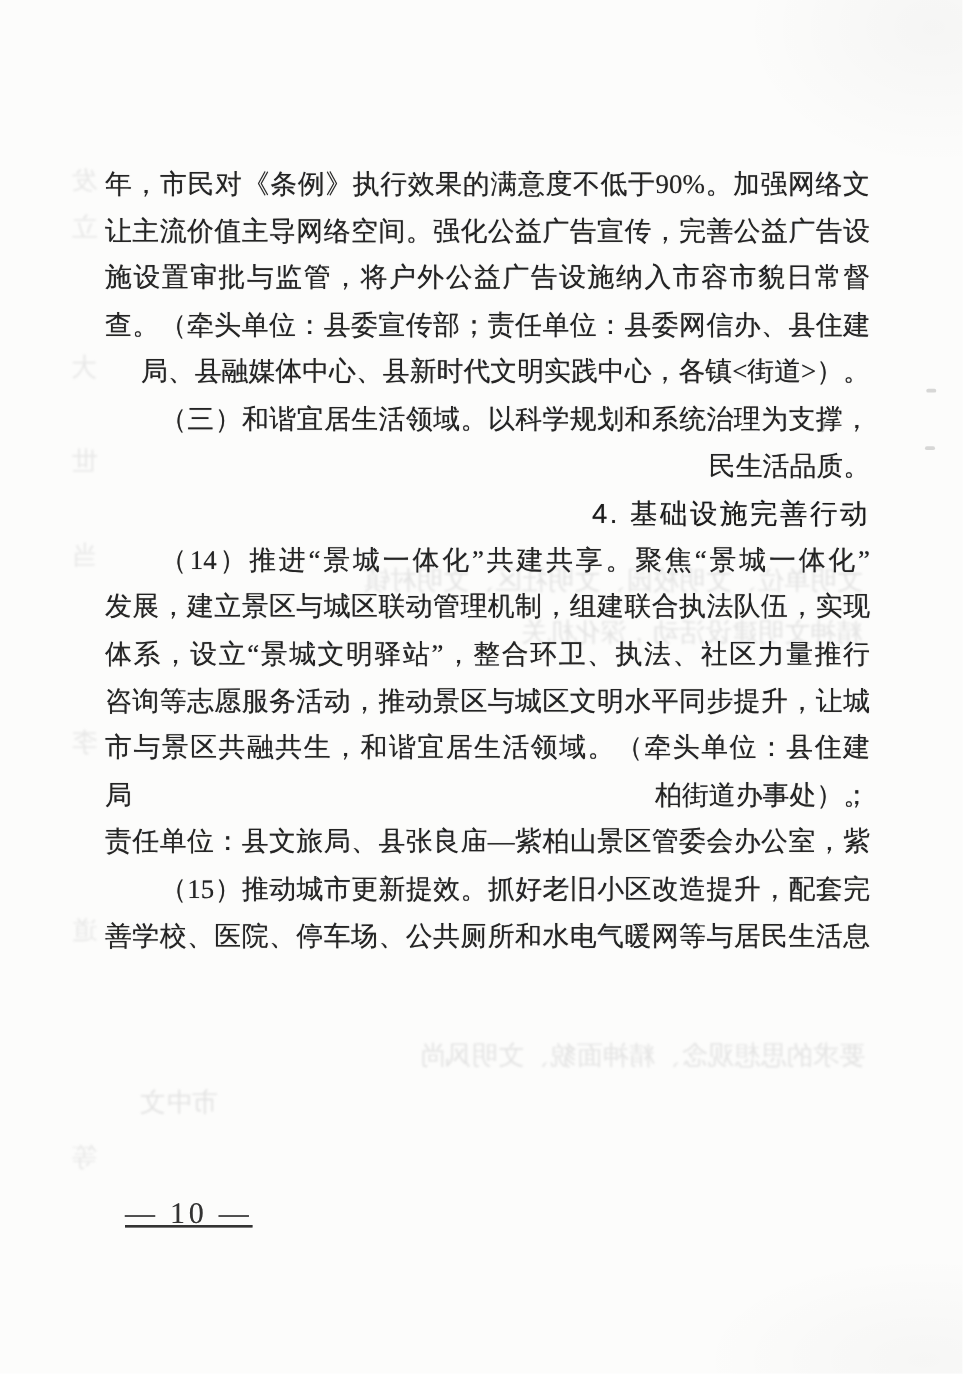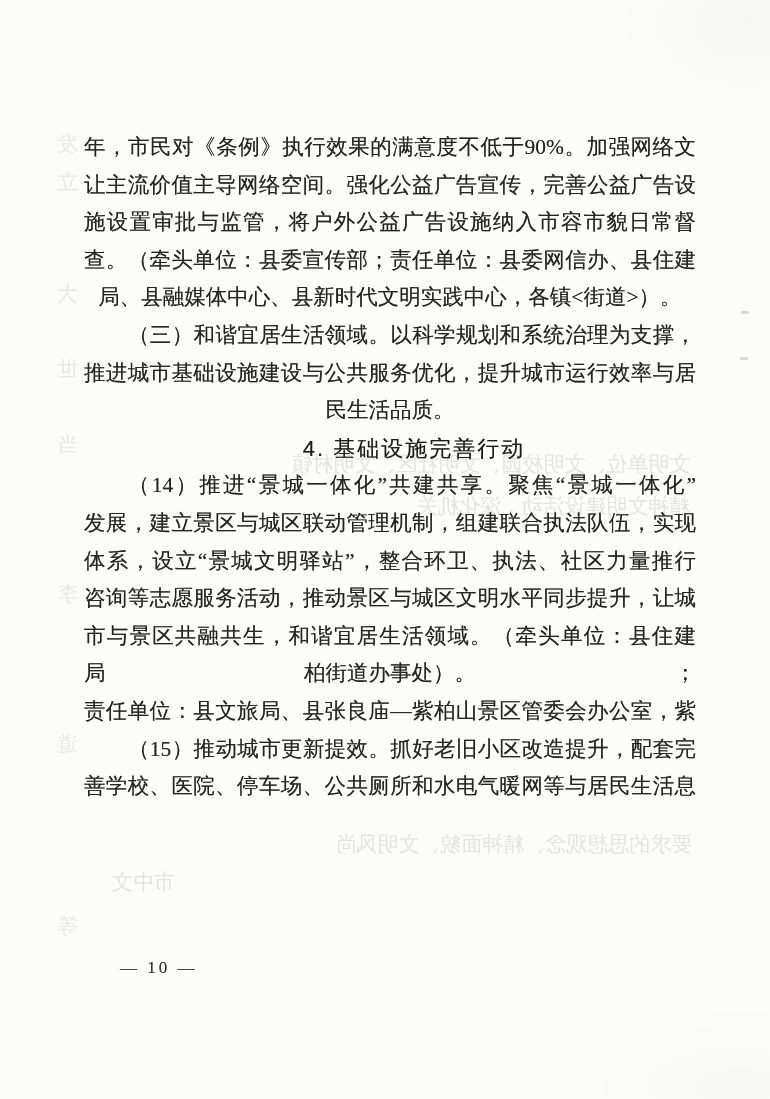--- a/index.html
+++ b/index.html
@@ -26,21 +26,21 @@
     top: 117px;
     width: 612px;
     color: #242424;
     margin-top: 12px;
   }
   .line {
     height: 37.6px;
     line-height: 37.6px;
     font-size: 21.5px;
     white-space: nowrap;
-    text-align: center;
+    text-align: right;
     text-shadow: 0 0 0.6px rgba(25,25,25,0.55);
   }
   .line.just {
     white-space: normal;
     text-align: justify;
     text-align-last: justify;
   }
   .line.indent {
     text-indent: 44px;
   }
@@ -48,26 +48,27 @@
     font-family: "Liberation Sans", sans-serif;
     font-weight: normal;
     font-size: 22px;
     text-indent: 48px;
     letter-spacing: 2px;
     color: #1c1c1c;
   }
   
   .page-number {
     position: absolute;
-    left: 120px;
+    left: 100px;
     top: 958px;
-    font-size: 17px;
+    font-size: 24px;
     letter-spacing: 3px;
     color: #333;
     text-shadow: 0 0 0.5px rgba(40,40,40,0.5);
+    text-decoration: underline;
   }
   
   .bt {
     position: absolute;
     transform: scaleX(-1);
     color: #cfcfcf;
     opacity: 0.55;
     filter: blur(0.7px);
     font-size: 21px;
     white-space: nowrap;
@@ -122,21 +123,20 @@
   <div class="speck speck-2"></div>
   <div class="speck speck-3"></div>
 
   <div class="text-block">
     <div class="line just">年，市民对《条例》执行效果的满意度不低于90%。加强网络文</div>
     <div class="line just">让主流价值主导网络空间。强化公益广告宣传，完善公益广告设</div>
     <div class="line just">施设置审批与监管，将户外公益广告设施纳入市容市貌日常督</div>
     <div class="line just">查。（牵头单位：县委宣传部；责任单位：县委网信办、县住建</div>
     <div class="line">局、县融媒体中心、县新时代文明实践中心，各镇&lt;街道&gt;）。</div>
     <div class="line indent just">（三）和谐宜居生活领域。以科学规划和系统治理为支撑，</div>
-    <div class="line just">推进城市基础设施建设与公共服务优化，提升城市运行效率与居</div>
     <div class="line">民生活品质。</div>
     <div class="line heading">4. 基础设施完善行动</div>
     <div class="line indent just">（14）推进“景城一体化”共建共享。聚焦“景城一体化”</div>
     <div class="line just">发展，建立景区与城区联动管理机制，组建联合执法队伍，实现</div>
     <div class="line just">体系，设立“景城文明驿站”，整合环卫、执法、社区力量推行</div>
     <div class="line just">咨询等志愿服务活动，推动景区与城区文明水平同步提升，让城</div>
     <div class="line just">市与景区共融共生，和谐宜居生活领域。（牵头单位：县住建局；</div>
     <div class="line">柏街道办事处）。</div>
     <div class="line just">责任单位：县文旅局、县张良庙—紫柏山景区管委会办公室，紫</div>
     <div class="line indent just">（15）推动城市更新提效。抓好老旧小区改造提升，配套完</div>

